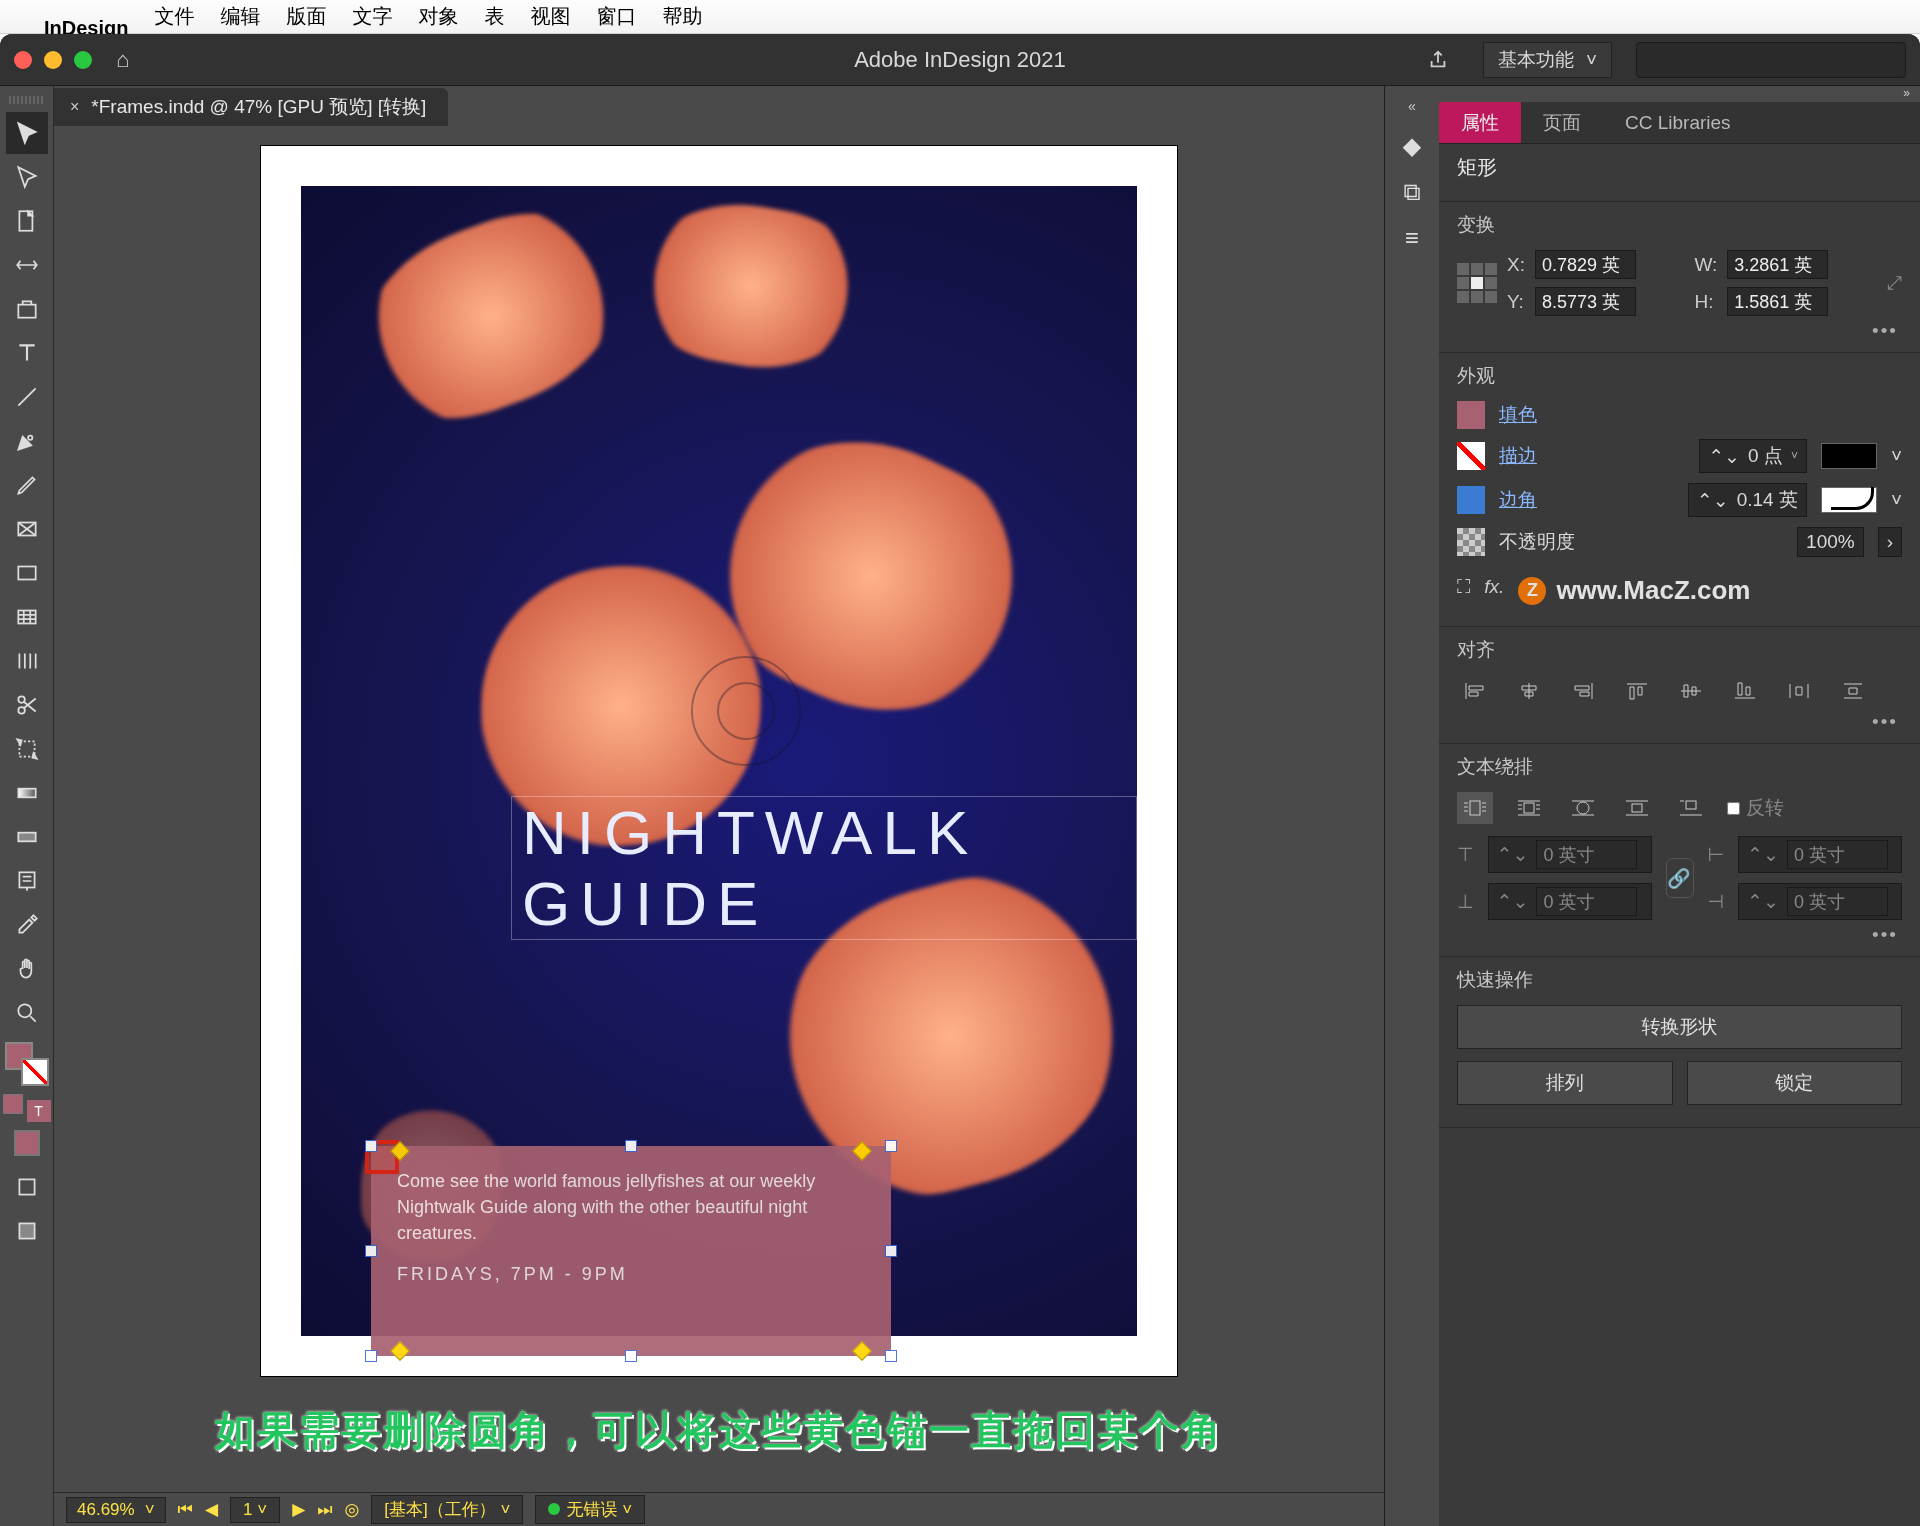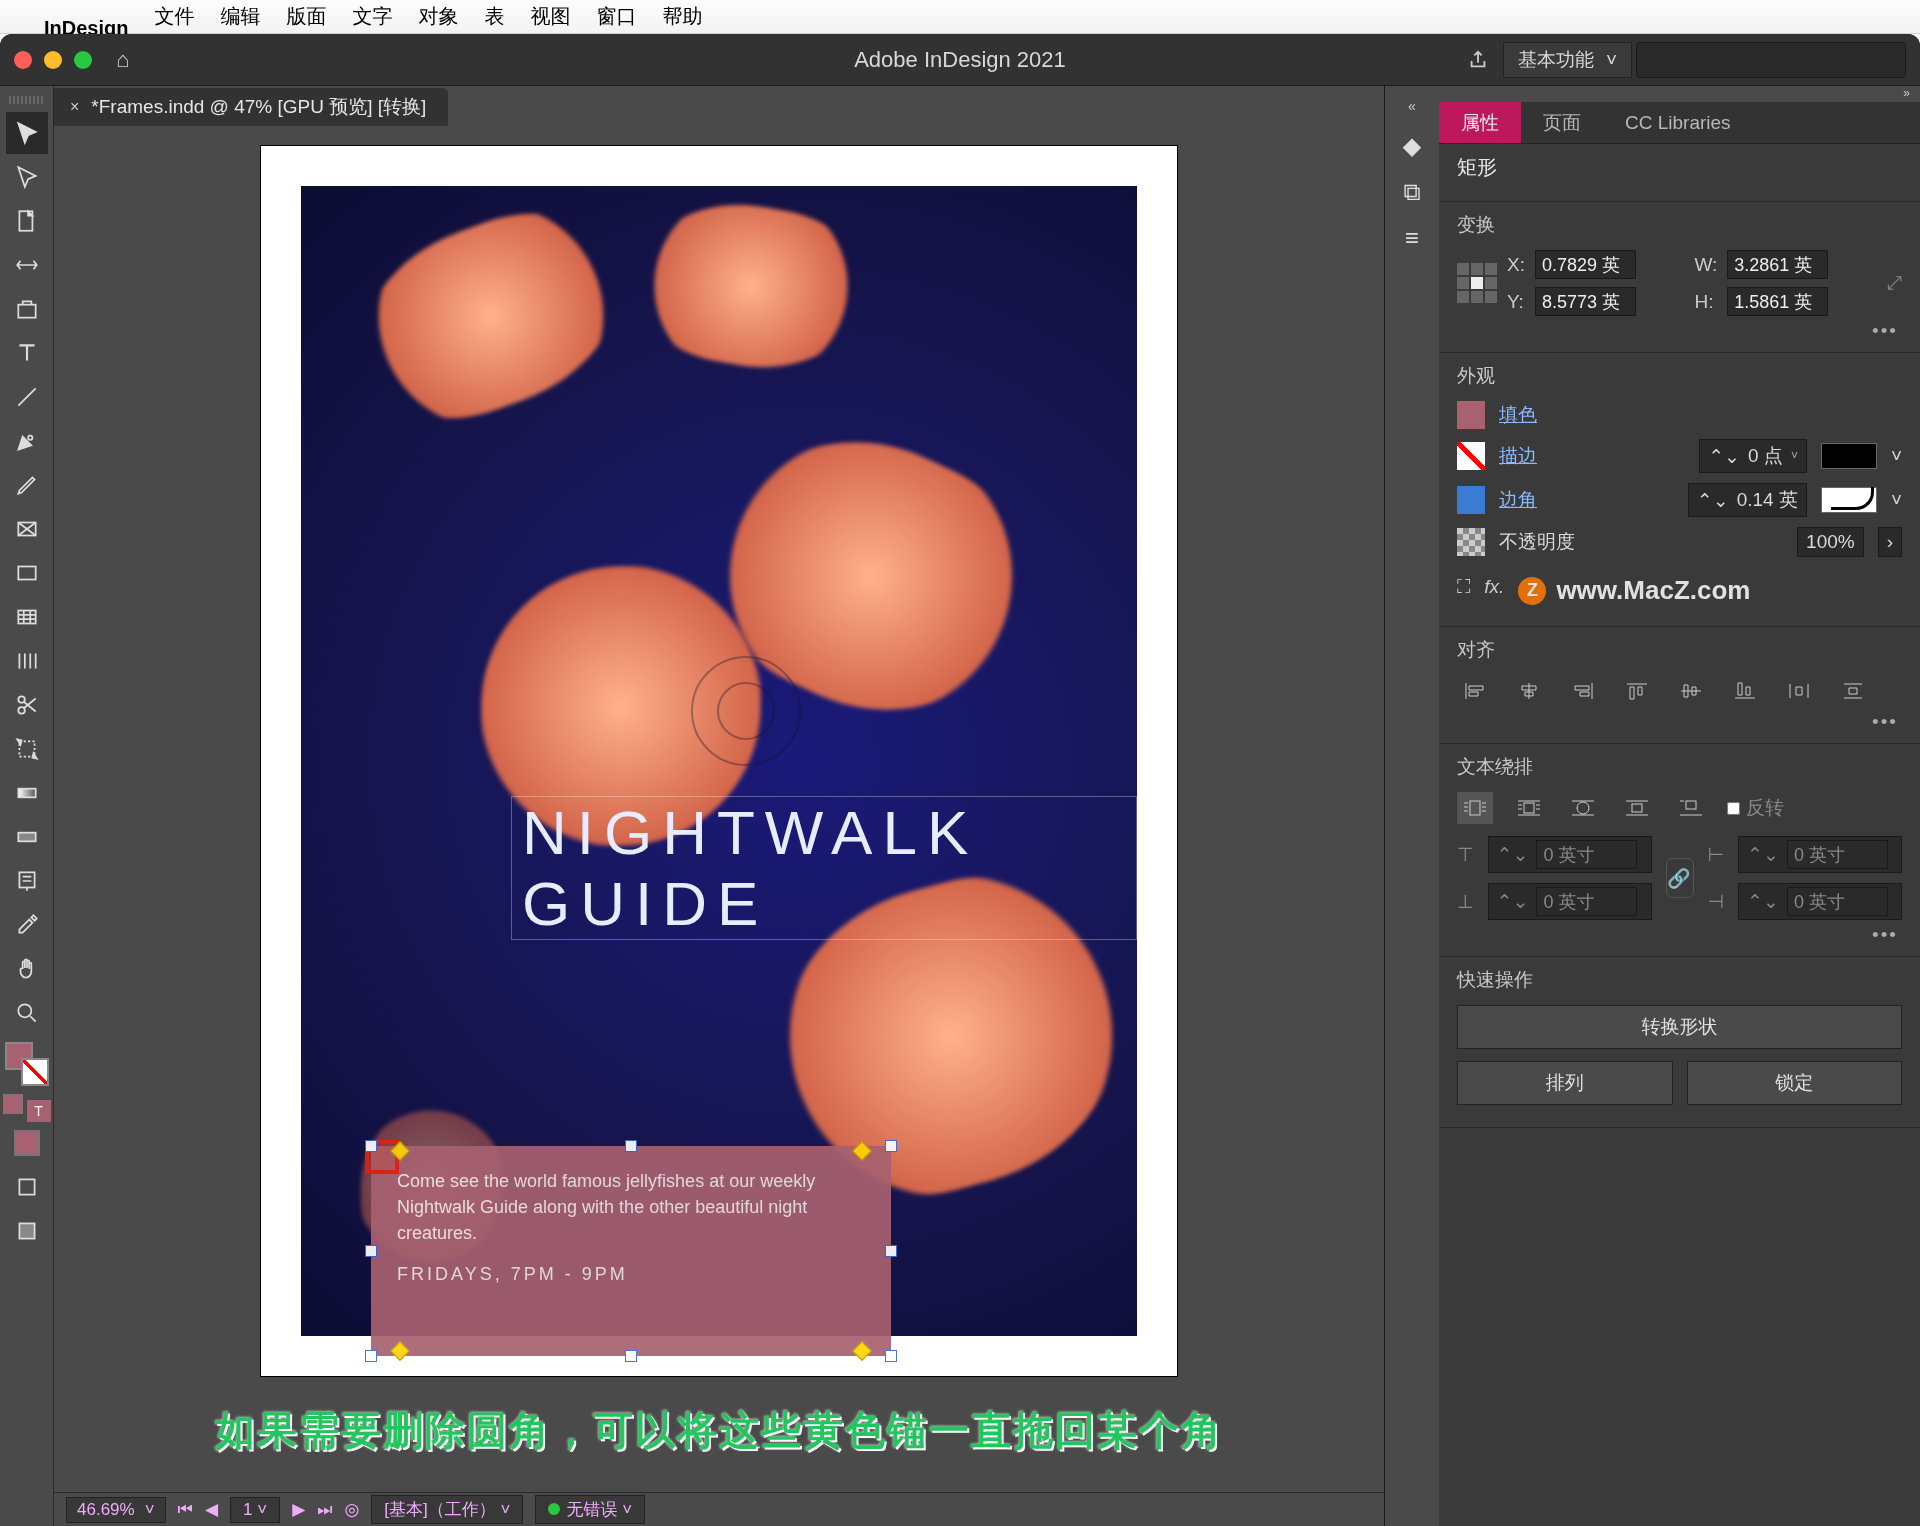--- a/index.html
+++ b/index.html
@@ -11,21 +11,21 @@
 .mac-menubar .app { font-weight:700;margin-top:23px; }
 
 
 .window { position:absolute; top:34px; left:0; right:0; bottom:0; background:#323232; display:flex; flex-direction:column; border-radius:12px 12px 0 0; overflow:hidden; }
 .titlebar { height:52px; background:#323232; display:flex; align-items:center; padding:0 14px; position:relative; border-bottom:1px solid #1c1c1c;}
 .traffic { display:flex; gap:12px; }
 .dot { width:18px; height:18px; border-radius:50%; }
 .dot.r{background:#ff5f57;} .dot.y{background:#febc2e;} .dot.g{background:#28c840;}
 .titlebar .wtitle { position:absolute; left:50%; transform:translateX(-50%); color:#d8d8d8; font-size:22px; }
 .titlebar .home-ico { margin-left:24px; color:#ccc; font-size:22px; }
-.titlebar .right-ctrls { margin-left:auto; display:flex; align-items:center; gap:4px; }
+.titlebar .right-ctrls { margin-left:auto; display:flex; align-items:center; gap:24px; }
 .share-ico { width:42px; height:34px; color:#ccc; font-size:22px; display:flex; align-items:center; justify-content:center;}
 .workspace-dd { background:#3a3a3a; border:1px solid #222; height:36px; display:flex; align-items:center; padding:0 14px; color:#d8d8d8; font-size:19px; gap:12px;}
 .search-bar { width:270px; height:36px; background:#2a2a2a; border:1px solid #1a1a1a; border-radius:4px;}
 
 .body { flex:1; display:flex; min-height:0;}
 
 
 .ltool { width:54px; background:#4a4a4a; display:flex; flex-direction:column; align-items:center; padding-top:10px; gap:2px; border-right:1px solid #2a2a2a;}
 .ltool .grip { width:36px; height:8px; background:repeating-linear-gradient(90deg,#666 0 2px,transparent 2px 4px); margin-bottom:6px;}
 .tool { width:42px; height:42px; display:flex; align-items:center; justify-content:center; color:#ddd; font-size:22px; position:relative;}
@@ -50,21 +50,21 @@
 
 .selbox { position:absolute; left:70px; top:960px; width:520px; height:210px; background:#a76170; opacity:.92;}
 .selbox .txt { color:#f3e8e8; font-size:18px; line-height:1.45; padding:22px 26px 0;}
 .selbox .times { color:#f3e8e8; font-size:18px; letter-spacing:3px; padding:18px 26px 0;}
 .handle { position:absolute; width:12px; height:12px; background:#fff; border:1px solid #3b6bd6;}
 .anchor { position:absolute; width:14px; height:14px; background:#ffd400; transform:rotate(45deg); border:1px solid #b38f00;}
 .redmark { position:absolute; left:-6px; top:-6px; width:34px; height:34px; border:4px solid #d21; background:rgba(255,40,0,.15);}
 
 .annot { position:absolute; bottom:34px; left:50%; transform:translateX(-50%); font-size:40px; font-weight:800; color:#22c55e; text-shadow:0 0 3px #fff, 2px 2px 0 #fff; letter-spacing:2px; white-space:nowrap;}
 
-.statusbar { height:34px; background:#4a4a4a; border-top:1px solid #2a2a2a; display:flex; align-items:center; padding:0 12px; gap:12px; color:#f0abfc; font-size:17px;}
+.statusbar { height:34px; background:#4a4a4a; border-top:1px solid #2a2a2a; display:flex; align-items:center; padding:0 12px; gap:12px; color:#fde047; font-size:17px;}
 .statusbar .zoom { background:#383838; border:1px solid #222; padding:2px 10px; display:flex; align-items:center; gap:10px;}
 .statusbar .pill{background:#383838; border:1px solid #222; padding:2px 12px;}
 .greendot{width:12px;height:12px;border-radius:50%;background:#28c840;display:inline-block;margin-right:6px;}
 
 
 .rcol { width:536px; background:#323232; display:flex; border-left:1px solid #1c1c1c;}
 .rdock { width:54px; background:#4a4a4a; display:flex; flex-direction:column; align-items:center; padding-top:12px; gap:18px;}
 .rdock .chev { color:#ccc; font-size:14px;}
 .rdock .ico { color:#ddd; font-size:24px;}
 .rpanel { flex:1; background:#3a3a3a; color:#d8d8d8; font-size:19px; display:flex; flex-direction:column;}

